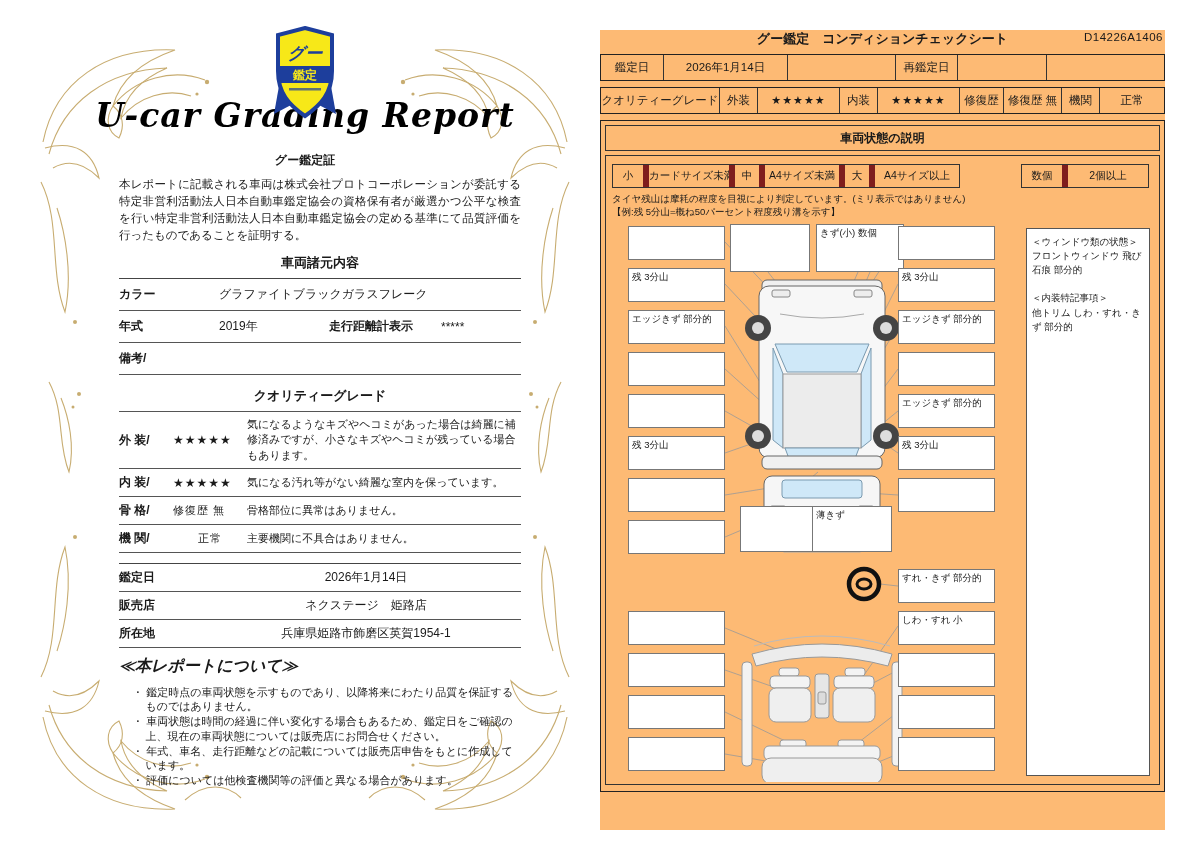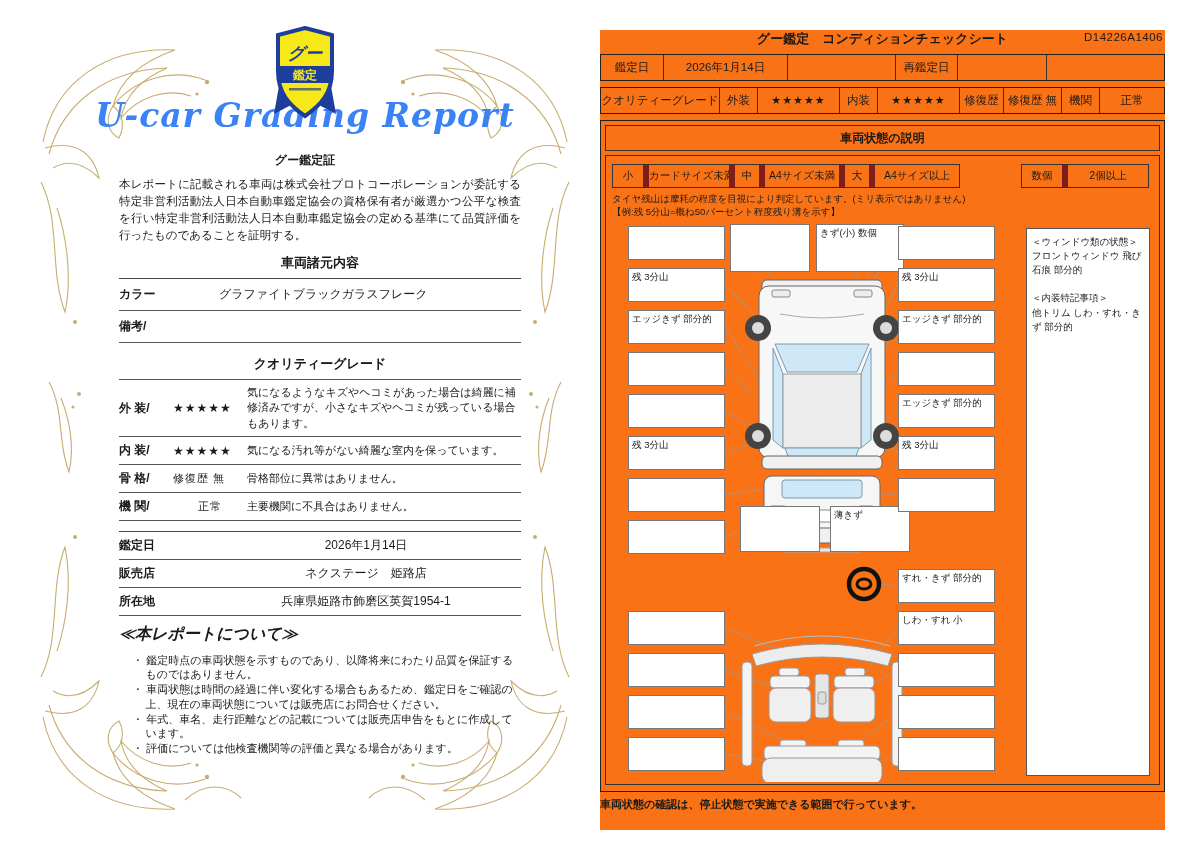--- a/index.html
+++ b/index.html
@@ -6,21 +6,21 @@
   body{width:1200px;height:848px;background:#ffffff;position:relative;
        font-family:"Liberation Sans",sans-serif;color:#1a1a1a;overflow:hidden;}
 
   
   .left-page{position:absolute;left:35px;top:22px;width:540px;height:815px;background:#fff;}
   .decor-svg{position:absolute;inset:0;z-index:0;pointer-events:none;}
   .lp-content{position:relative;z-index:1;}
   .badge-wrap{position:absolute;left:50%;transform:translateX(-50%);top:4px;z-index:2;}
   .cert-title{position:absolute;top:74px;left:0;width:100%;text-align:center;
       font-family:"DejaVu Serif",serif;font-style:italic;font-weight:bold;
-      font-size:33px;color:#3b82f6;letter-spacing:1px;z-index:1;}
+      font-size:33px;color:#000000;letter-spacing:1px;z-index:1;}
   .cert-subtitle{position:absolute;top:130px;left:0;width:100%;text-align:center;
       font-weight:bold;font-size:12px;z-index:1;}
   .lp-body{position:absolute;top:154px;left:84px;width:402px;z-index:1;}
   .intro{font-size:11.5px;line-height:1.48;text-align:justify;margin:0 0 10px 0;}
   .sec-head{font-weight:bold;font-size:13px;text-align:center;margin:6px 0 6px 0;}
   .spec-table{border-top:1.5px solid #444;}
   .spec-row{display:flex;align-items:center;height:31px;border-bottom:1px solid #555;font-size:12px;}
   .spec-label{width:100px;font-weight:600;flex:none;}
   .spec-label.small{width:52px;}
   .spec-val{flex:1;}
@@ -35,21 +35,21 @@
   .info-row{display:flex;align-items:center;height:27px;border-bottom:1px solid #555;font-size:12px;}
   .info-label{width:92px;font-weight:600;flex:none;}
   .info-val{flex:1;text-align:center;}
   .info-val.small{font-size:12px;}
   .about{margin-top:7px;font-size:11px;line-height:1.34;}
   .about-head{font-weight:600;font-size:16px;margin-bottom:8px;font-style:italic;}
   .about .bullet{padding-left:2.4em;text-indent:-1.2em;}
   .about .bullet::before{content:"・ ";}
 
   
-  .right-page{position:absolute;left:600px;top:30px;width:565px;height:800px;background:#f97316;}
+  .right-page{position:absolute;left:600px;top:30px;width:565px;height:800px;background:#fdba74;}
   .rp-header{position:relative;height:18px;}
   .rp-title{position:absolute;left:0;width:100%;text-align:center;font-weight:bold;font-size:13px;}
   .rp-docid{position:absolute;right:2px;top:1px;font-size:11.5px;letter-spacing:.5px;}
   .grid-table{display:grid;border:1.5px solid #222;height:25px;margin-top:6px;
       font-size:11.5px;align-items:center;text-align:center;}
   .grid-table > div{border-left:1px solid #333;height:100%;line-height:24px;overflow:hidden;white-space:nowrap;}
   .grid-table > div:first-child{border-left:none;}
   .t-date{grid-template-columns:62px 124px 108px 62px 89px auto;}
   .t-grade{grid-template-columns:118px 38px 82px 38px 82px 44px 58px 38px auto;}
   .stars{font-size:11px;letter-spacing:1px;}
@@ -122,20 +122,26 @@
     <p class="intro">本レポートに記載される車両は株式会社プロトコーポレーションが委託する特定非営利活動法人日本自動車鑑定協会の資格保有者が厳選かつ公平な検査を行い特定非営利活動法人日本自動車鑑定協会の定める基準にて品質評価を行ったものであることを証明する。</p>
 
     <div class="sec-head">車両諸元内容</div>
 
     <div class="spec-table">
       <div class="spec-row">
         <span class="spec-label">カラー</span>
         <span class="spec-val">グラファイトブラックガラスフレーク</span>
       </div>
       <div class="spec-row">
+        <span class="spec-label">年式</span>
+        <span class="spec-val fixed">2019年</span>
+        <span class="spec-label2">走行距離計表示</span>
+        <span class="spec-val">*****</span>
+      </div>
+      <div class="spec-row">
         <span class="spec-label">備考/</span>
       </div>
     </div>
 
     <div class="sec-head" style="margin-top:12px">クオリティーグレード</div>
 
     <div class="grade-table">
       <div class="grade-row">
         <span class="grade-label">外 装/</span>
         <span class="grade-val">★★★★★</span>
@@ -339,21 +345,21 @@
         <div class="co" style="left:16px;top:298px"></div>
         <div class="co" style="left:16px;top:389px"></div>
         <div class="co" style="left:16px;top:431px"></div>
         <div class="co" style="left:16px;top:473px"></div>
         <div class="co" style="left:16px;top:515px"></div>
 
         <div class="co" style="left:118px;top:2px;width:80px;height:48px"></div>
         <div class="co" style="left:204px;top:2px;width:88px;height:48px">きず(小) 数個</div>
 
         <div class="co" style="left:128px;top:284px;width:80px;height:46px"></div>
-        <div class="co" style="left:218px;top:284px;width:80px;height:46px">薄きず</div>
+        <div class="co" style="left:200px;top:284px;width:80px;height:46px">薄きず</div>
 
         <div class="co" style="left:286px;top:4px"></div>
         <div class="co" style="left:286px;top:46px">残 3分山</div>
         <div class="co" style="left:286px;top:88px">エッジきず 部分的</div>
         <div class="co" style="left:286px;top:130px"></div>
         <div class="co" style="left:286px;top:172px">エッジきず 部分的</div>
         <div class="co" style="left:286px;top:214px">残 3分山</div>
         <div class="co" style="left:286px;top:256px"></div>
         <div class="co" style="left:286px;top:347px">すれ・きず 部分的</div>
         <div class="co" style="left:286px;top:389px">しわ・すれ 小</div>
@@ -365,14 +371,13 @@
           <div>＜ウィンドウ類の状態＞</div>
           <div>フロントウィンドウ 飛び石痕 部分的</div>
           <div class="sp-gap"></div>
           <div>＜内装特記事項＞</div>
           <div>他トリム しわ・すれ・きず 部分的</div>
         </div>
       </div>
     </div>
   </div>
 
-  <div class="rp-footer">車両状態の確認は、停止状態で実施できる範囲で行っています。</div>
 </div>
 
 </body></html>

